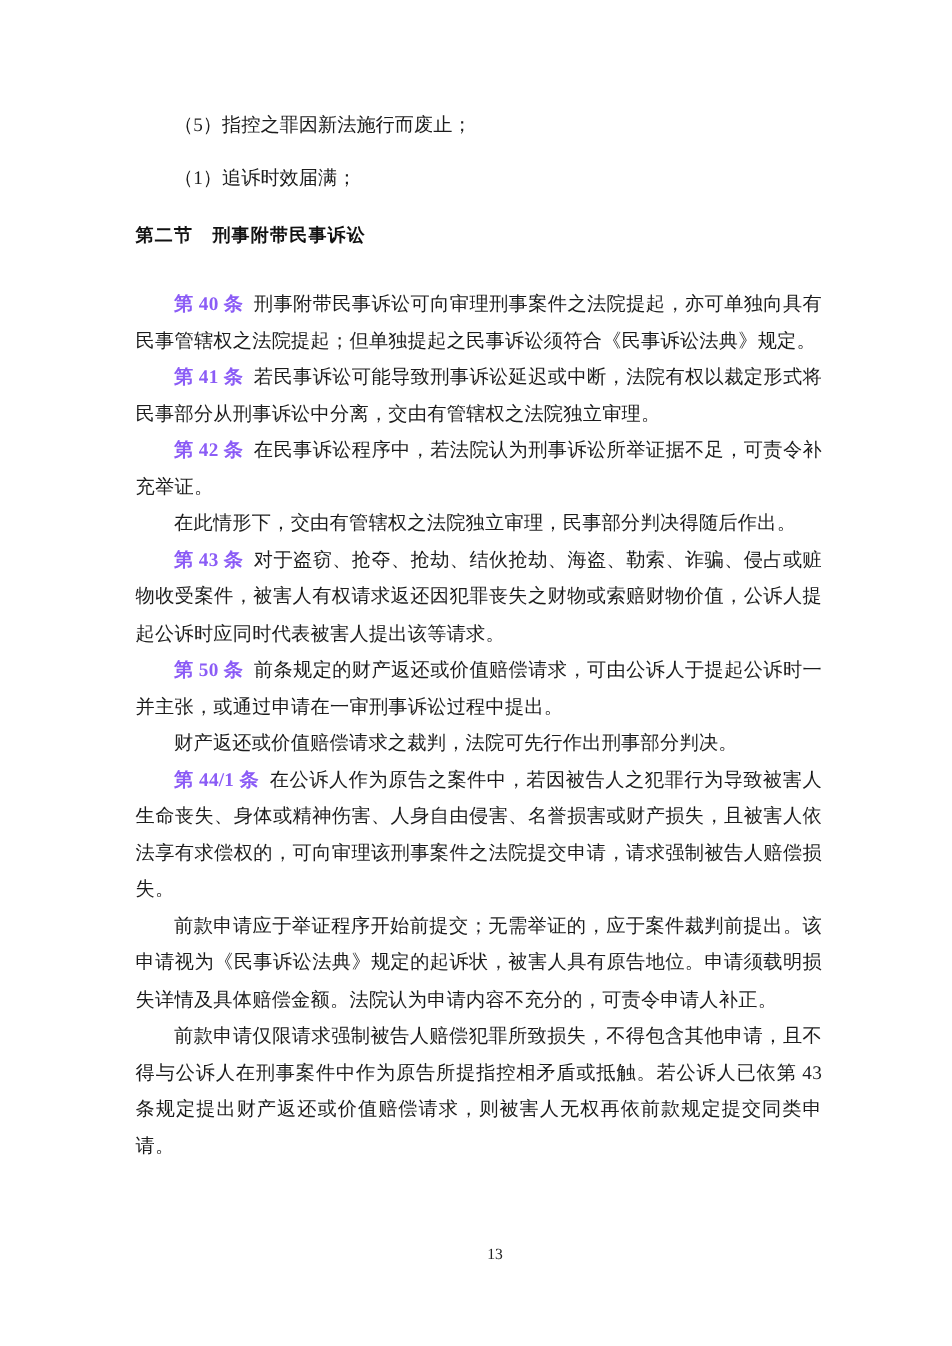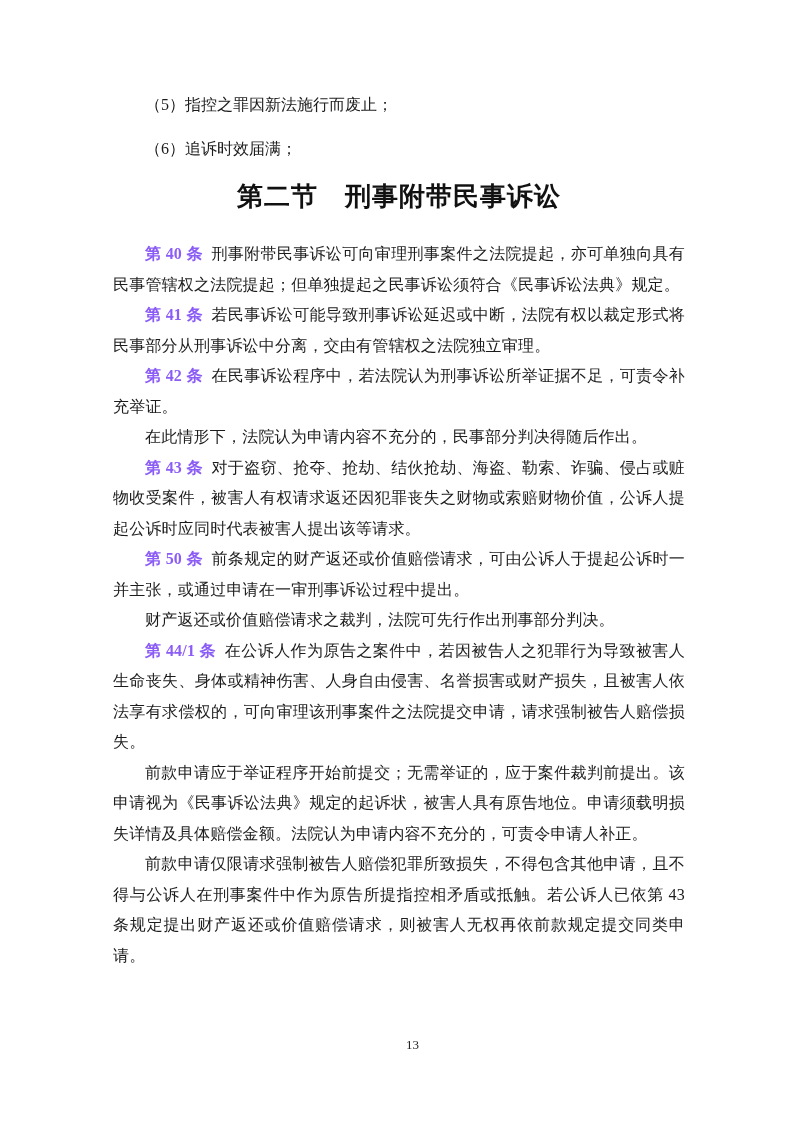--- a/index.html
+++ b/index.html
@@ -23,23 +23,23 @@
     margin: 0 0 4px 0;
   }
   .clause-item {
     font-size: 16px;
     line-height: 30px;
     margin: 0 0 14px 0;
     text-indent: 2em;
     white-space: nowrap;
   }
   .section-title {
-    font-size: 26px;
+    font-size: 15px;
     font-weight: 700;
-    text-align: center;
+    text-align: left;
     margin: 18px 0 27px 0;
     line-height: 30px;
     letter-spacing: 1px;
     color: #111111;
   }
   .body-paragraph {
     font-size: 16px;
     line-height: 30.5px;
     margin: 0;
     text-indent: 2em;
@@ -63,32 +63,32 @@
     font-family: "Liberation Serif", "DejaVu Serif", serif;
   }
 </style>
 </head>
 <body>
 
 <div class="page">
 
   <div class="clause-list">
     <p class="clause-item">（5）指控之罪因新法施行而废止；</p>
-    <p class="clause-item">（6）追诉时效届满；</p>
+    <p class="clause-item">（1）追诉时效届满；</p>
   </div>
 
   <h2 class="section-title">第二节　刑事附带民事诉讼</h2>
 
   <p class="body-paragraph"><strong class="article-number">第 40 条</strong><span>刑事附带民事诉讼可向审理刑事案件之法院提起，亦可单独向具有民事管辖权之法院提起；但单独提起之民事诉讼须符合《民事诉讼法典》规定。</span></p>
 
   <p class="body-paragraph"><strong class="article-number">第 41 条</strong><span>若民事诉讼可能导致刑事诉讼延迟或中断，法院有权以裁定形式将民事部分从刑事诉讼中分离，交由有管辖权之法院独立审理。</span></p>
 
   <p class="body-paragraph"><strong class="article-number">第 42 条</strong><span>在民事诉讼程序中，若法院认为刑事诉讼所举证据不足，可责令补充举证。</span></p>
 
-  <p class="body-paragraph">在此情形下，法院认为申请内容不充分的，民事部分判决得随后作出。</p>
+  <p class="body-paragraph">在此情形下，交由有管辖权之法院独立审理，民事部分判决得随后作出。</p>
 
   <p class="body-paragraph"><strong class="article-number">第 43 条</strong><span>对于盗窃、抢夺、抢劫、结伙抢劫、海盗、勒索、诈骗、侵占或赃物收受案件，被害人有权请求返还因犯罪丧失之财物或索赔财物价值，公诉人提起公诉时应同时代表被害人提出该等请求。</span></p>
 
   <p class="body-paragraph"><strong class="article-number">第 50 条</strong><span>前条规定的财产返还或价值赔偿请求，可由公诉人于提起公诉时一并主张，或通过申请在一审刑事诉讼过程中提出。</span></p>
 
   <p class="body-paragraph">财产返还或价值赔偿请求之裁判，法院可先行作出刑事部分判决。</p>
 
   <p class="body-paragraph"><strong class="article-number">第 44/1 条</strong><span>在公诉人作为原告之案件中，若因被告人之犯罪行为导致被害人生命丧失、身体或精神伤害、人身自由侵害、名誉损害或财产损失，且被害人依法享有求偿权的，可向审理该刑事案件之法院提交申请，请求强制被告人赔偿损失。</span></p>
 
   <p class="body-paragraph">前款申请应于举证程序开始前提交；无需举证的，应于案件裁判前提出。该申请视为《民事诉讼法典》规定的起诉状，被害人具有原告地位。申请须载明损失详情及具体赔偿金额。法院认为申请内容不充分的，可责令申请人补正。</p>

